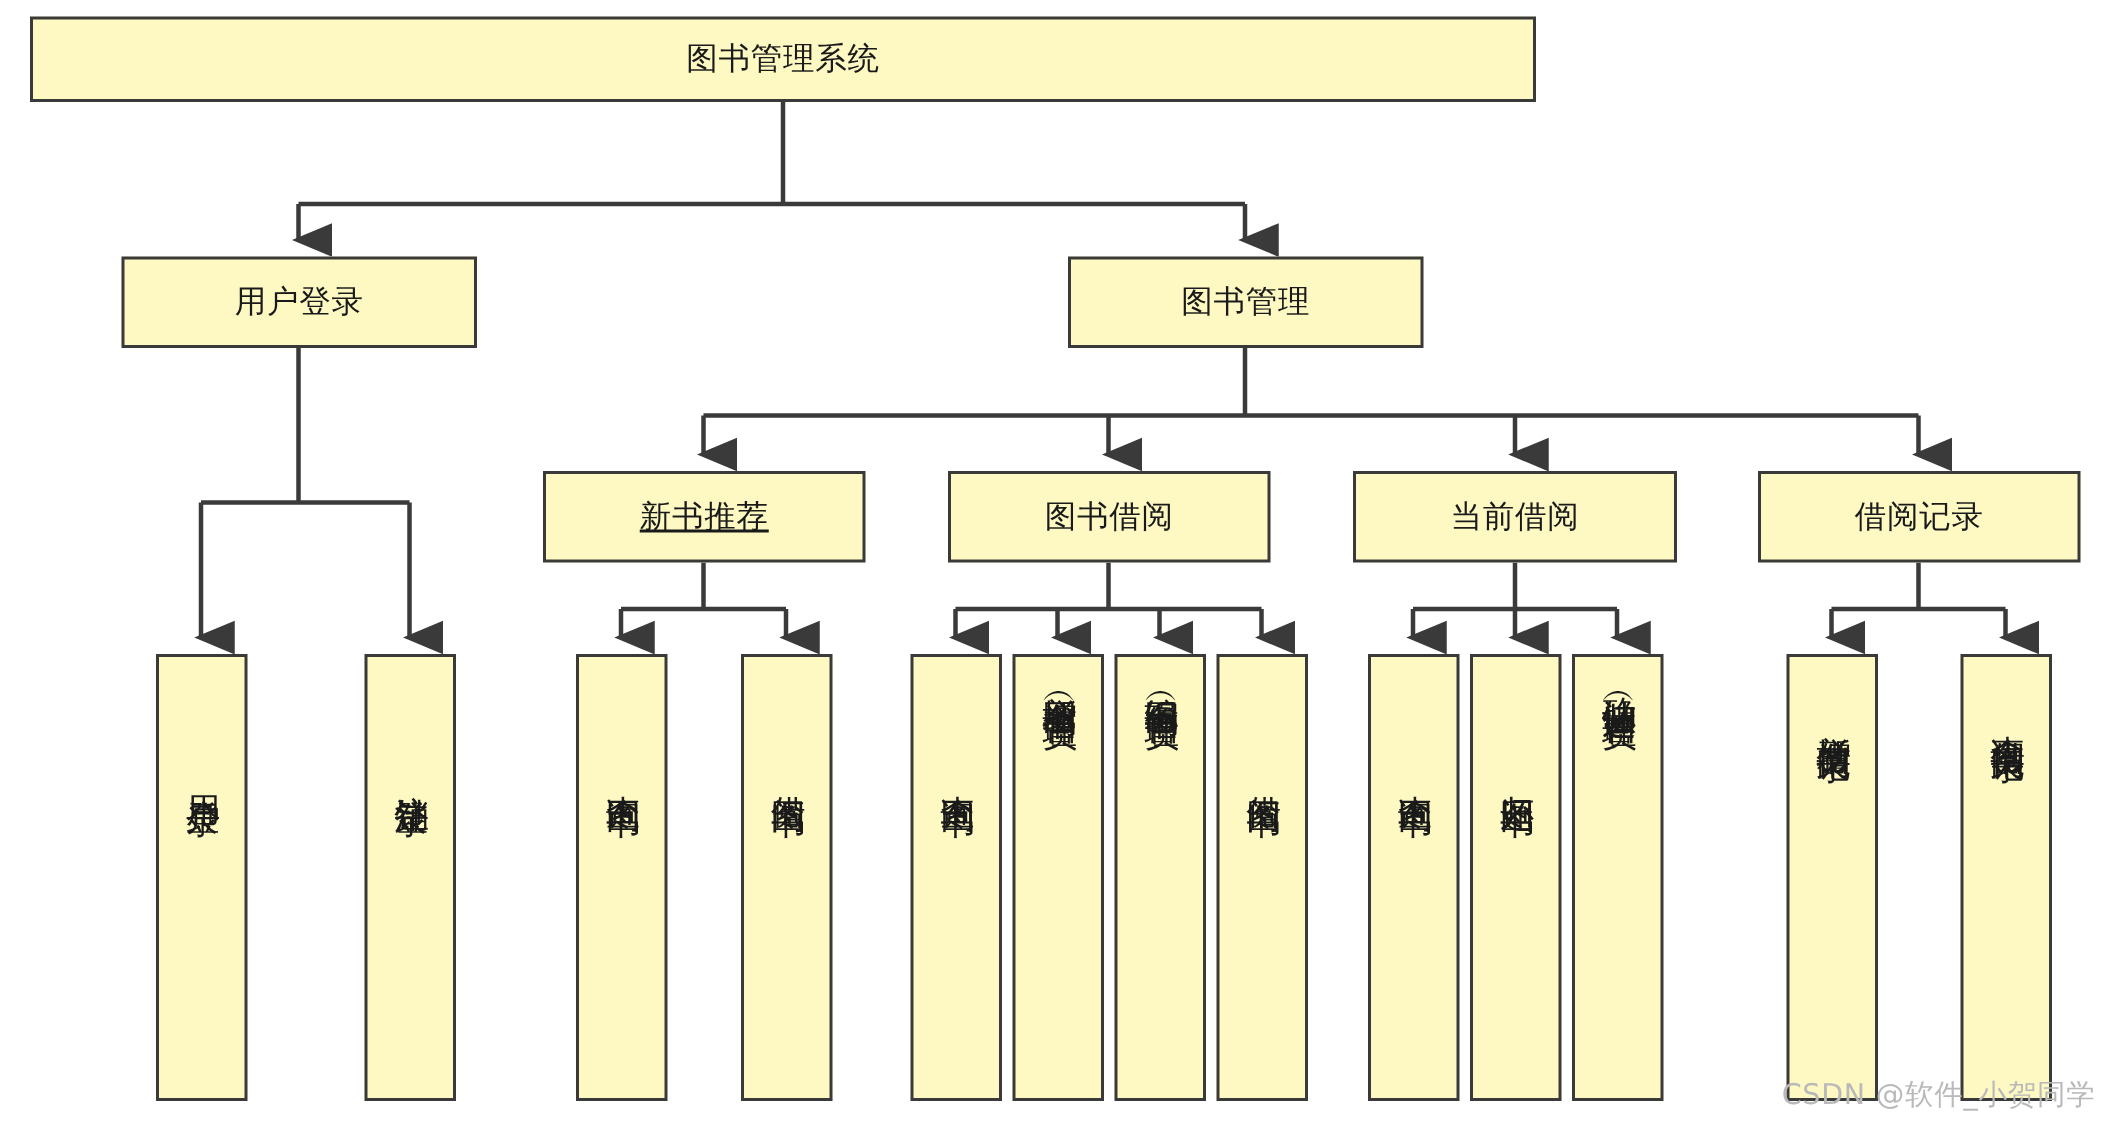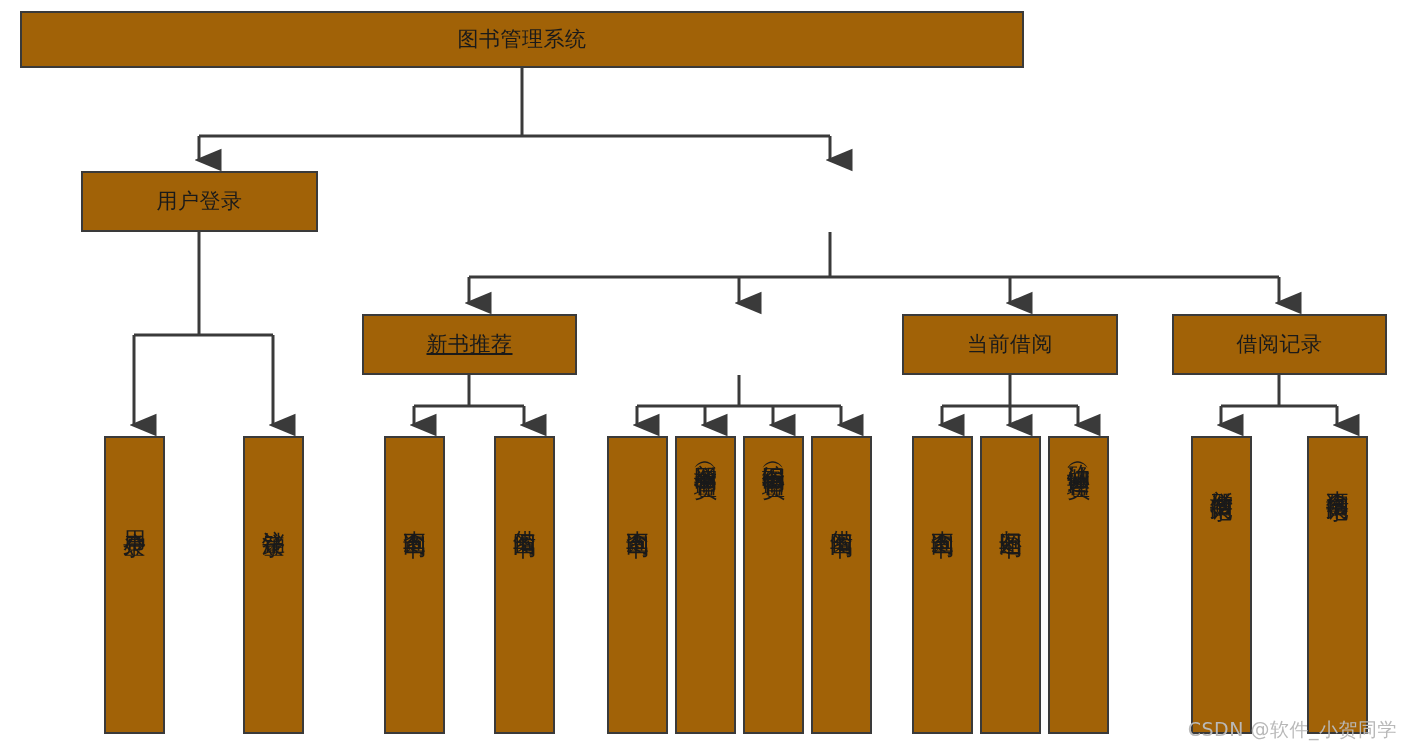--- a/index.html
+++ b/index.html
@@ -23,21 +23,21 @@
     position: absolute;
     left: 0;
     top: 0;
     width: 1405px;
     height: 747px;
     pointer-events: none;
   }
   .node {
     position: absolute;
     box-sizing: border-box;
-    background: #a16207;
+    background: #fef9c3;
     border: 2px solid #3a3a3a;
     display: flex;
     align-items: center;
     justify-content: center;
     color: #1a1a1a;
   }
   .node.horiz .node-label {
     font-size: 21px;
     line-height: 1.15;
     letter-spacing: 0.5px;
@@ -121,23 +121,29 @@
     </g>
   </svg>
 
   <div class="node horiz" style="left:20px; top:11px; width:1004px; height:57px;">
     <span class="node-label">图书管理系统</span>
   </div>
 
   <div class="node horiz" style="left:81px; top:171px; width:237px; height:61px;">
     <span class="node-label">用户登录</span>
   </div>
+  <div class="node horiz" style="left:712px; top:171px; width:237px; height:61px;">
+    <span class="node-label">图书管理</span>
+  </div>
 
   <div class="node horiz" style="left:362px; top:314px; width:215px; height:61px;text-decoration:underline;">
     <span class="node-label">新书推荐</span>
+  </div>
+  <div class="node horiz" style="left:632px; top:314px; width:215px; height:61px;">
+    <span class="node-label">图书借阅</span>
   </div>
   <div class="node horiz" style="left:902px; top:314px; width:216px; height:61px;">
     <span class="node-label">当前借阅</span>
   </div>
   <div class="node horiz" style="left:1172px; top:314px; width:215px; height:61px;">
     <span class="node-label">借阅记录</span>
   </div>
 
   <div class="node vert" style="left:104px; top:436px; width:61px; height:298px; padding-top:74px;">
     <span class="node-label">用户登录</span>

